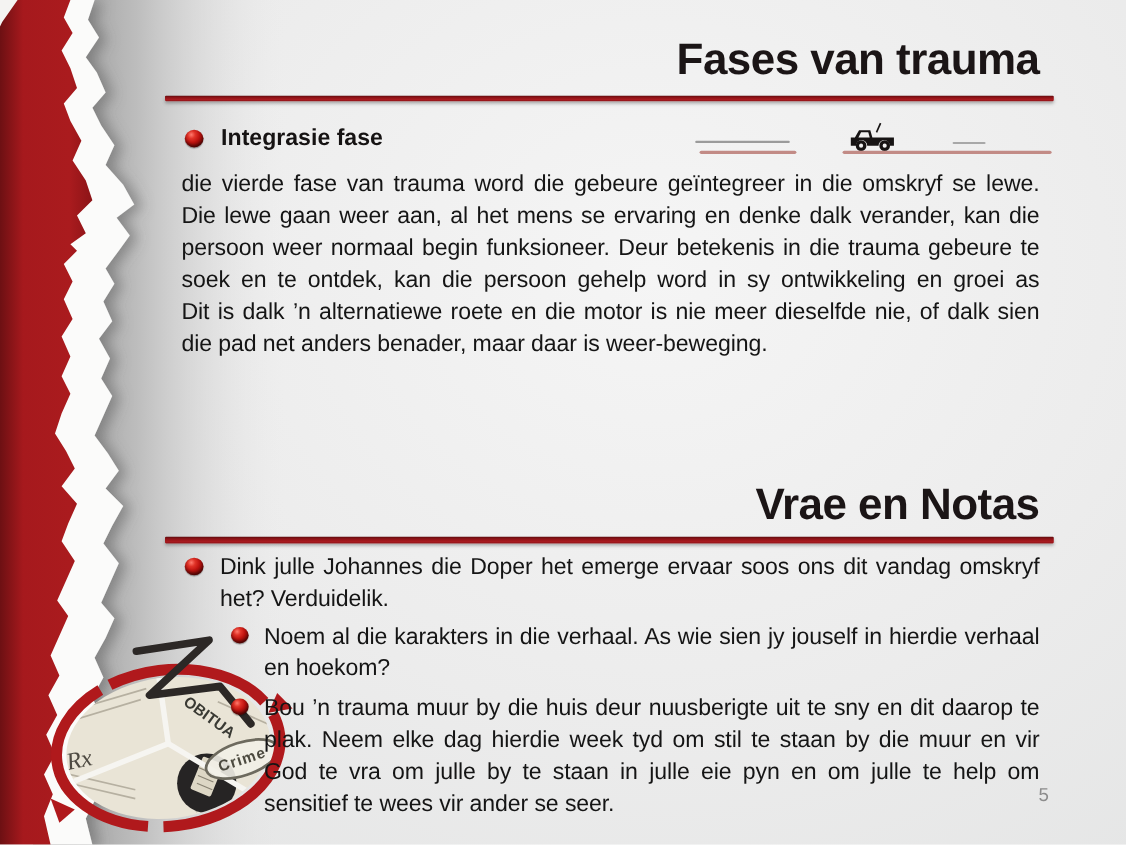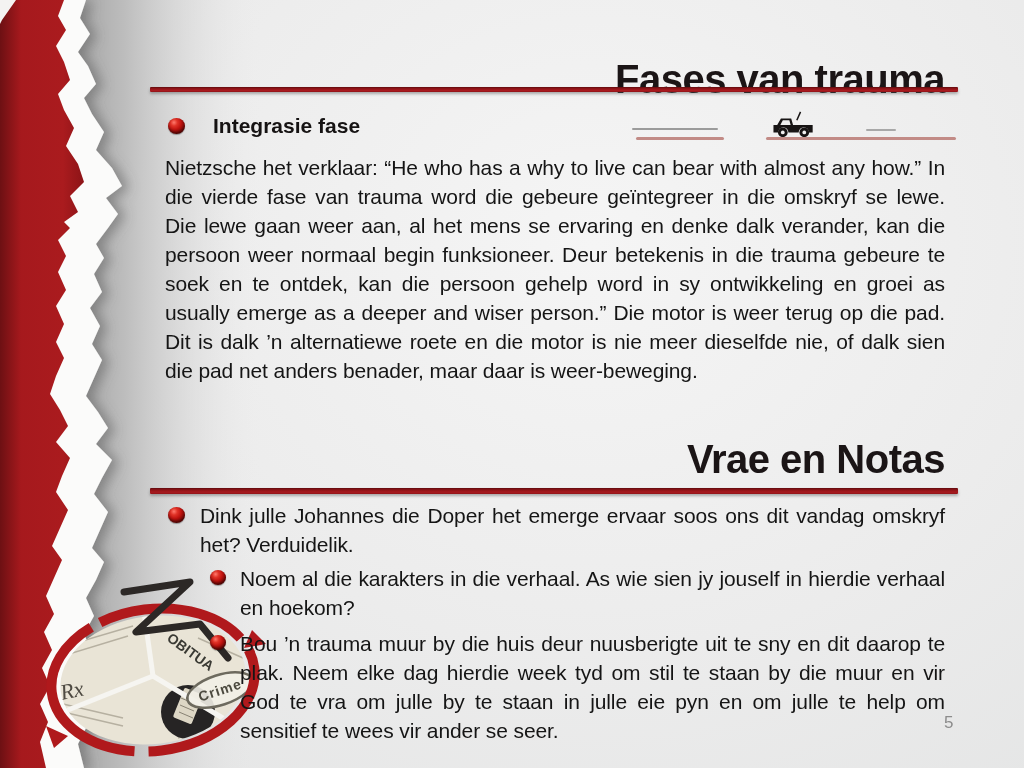--- a/index.html
+++ b/index.html
@@ -4,29 +4,29 @@
 <style>
   html,body{margin:0;padding:0;}
   body{width:1024px;height:768px;overflow:hidden;font-family:"Liberation Sans",sans-serif;}
   .slide{position:relative;width:1024px;height:768px;overflow:hidden;
     background:radial-gradient(ellipse at 58% 32%, #f5f5f5 0%, #ececec 55%, #e3e4e4 100%);}
   
   .torn{position:absolute;left:0;top:0;width:300px;height:768px;}
   
   .title{position:absolute;right:79px;text-align:right;font-weight:bold;
     font-size:40px;line-height:46px;color:#1b1516;letter-spacing:-0.5px;}
-  #title1{top:56px;}
+  #title1{top:31px;}
   #title2{top:436px;}
   .redrule{position:absolute;left:150px;width:808px;height:6px;
     background:linear-gradient(180deg,#5f0c0f 0%,#8c1216 30%,#a81a1f 70%,#901419 100%);
     box-shadow:0 2px 3px rgba(80,80,80,0.45);border-radius:1px;}
   #rule1{top:87px;height:5px;}
   #rule2{top:488px;}
   
-  .int-row{position:absolute;left:168px;top:114px;display:flex;align-items:center;gap:28px;}
+  .int-row{position:absolute;left:168px;top:114px;display:flex;align-items:center;gap:16px;}
   .dot{width:17px;height:16px;border-radius:50%;flex:0 0 auto;
     background:radial-gradient(circle at 35% 28%, #ff7a6d 0%, #e03227 22%, #c01410 45%, #7c0806 72%, #430303 100%);
     box-shadow:inset 0 -2px 3px rgba(0,0,0,.45), 0 1px 1px rgba(0,0,0,.35);}
   .dot.small{width:16px;height:15px;}
   .int-label{font-size:21px;font-weight:bold;color:#161313;}
   
   .decor-line{position:absolute;border-radius:2px;}
   #dline1{left:632px;top:128px;width:86px;height:2px;background:#9b9b9b;}
   #dline2{left:636px;top:137px;width:88px;height:3px;background:#c28b86;}
   #dline3{left:766px;top:137px;width:190px;height:3px;background:#c28b86;}
@@ -145,26 +145,24 @@
     <path fill="#f0f0f0" d="M12,11 h7 l1.4,5 h-11 z"></path>
     <circle cx="12" cy="24" r="5.2" fill="#171414"></circle>
       <circle cx="12" cy="24" r="2" fill="#f0f0f0"></circle>
     <circle cx="35" cy="24" r="5.2" fill="#171414"></circle>
       <circle cx="35" cy="24" r="2" fill="#f0f0f0"></circle>
   </svg>
   <div class="decor-line" id="dline3"></div>
   <div class="decor-line" id="dline4"></div>
 
   <div class="para">
-    <div class="jline">Nietzsche het verklaar: “He who has a why to live can bear with almost any how.” In</div>
     <div class="jline">die vierde fase van trauma word die gebeure geïntegreer in die omskryf se lewe.</div>
     <div class="jline">Die lewe gaan weer aan, al het mens se ervaring en denke dalk verander, kan die</div>
     <div class="jline">persoon weer normaal begin funksioneer. Deur betekenis in die trauma gebeure te</div>
     <div class="jline">soek en te ontdek, kan die persoon gehelp word in sy ontwikkeling en groei as</div>
-    <div class="jline">usually emerge as a deeper and wiser person.” Die motor is weer terug op die pad.</div>
     <div class="jline">Dit is dalk ’n alternatiewe roete en die motor is nie meer dieselfde nie, of dalk sien</div>
     <div class="jline last">die pad net anders benader, maar daar is weer-beweging.</div>
   </div>
 
   <div class="title" id="title2">Vrae en Notas</div>
   <div class="redrule" id="rule2"></div>
 
   <div class="bullet-block" id="b1">
     <span class="dot"></span>
     <div class="jline">Dink julle Johannes die Doper het emerge ervaar soos ons dit vandag omskryf</div>

